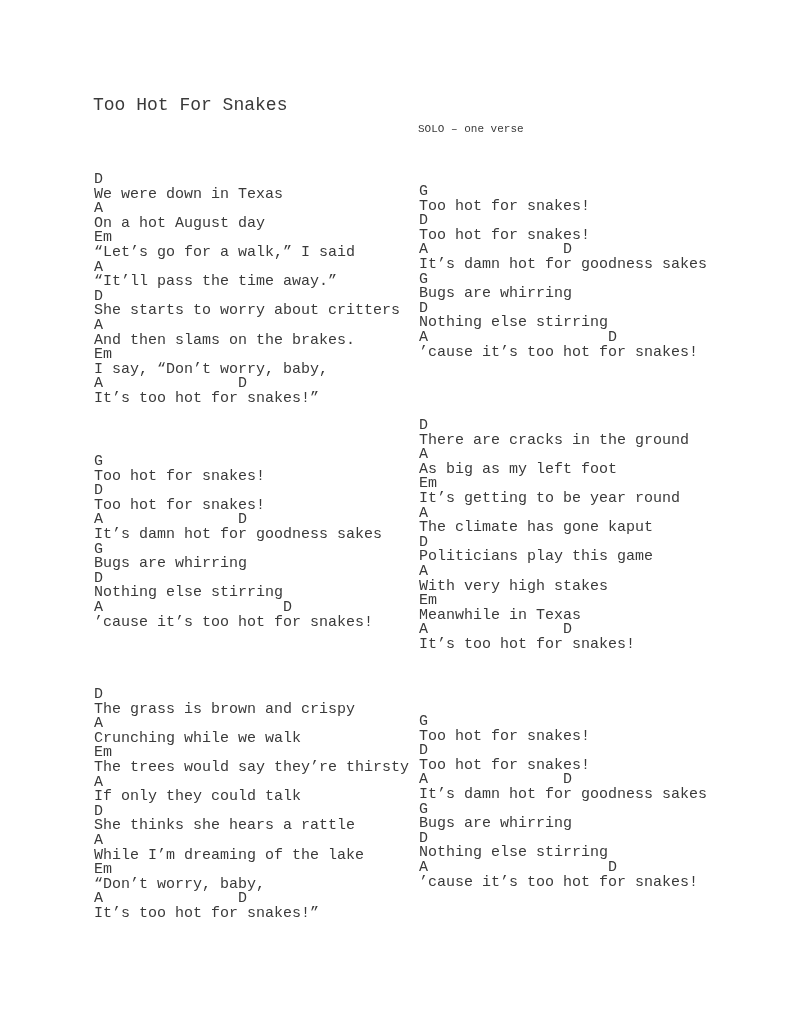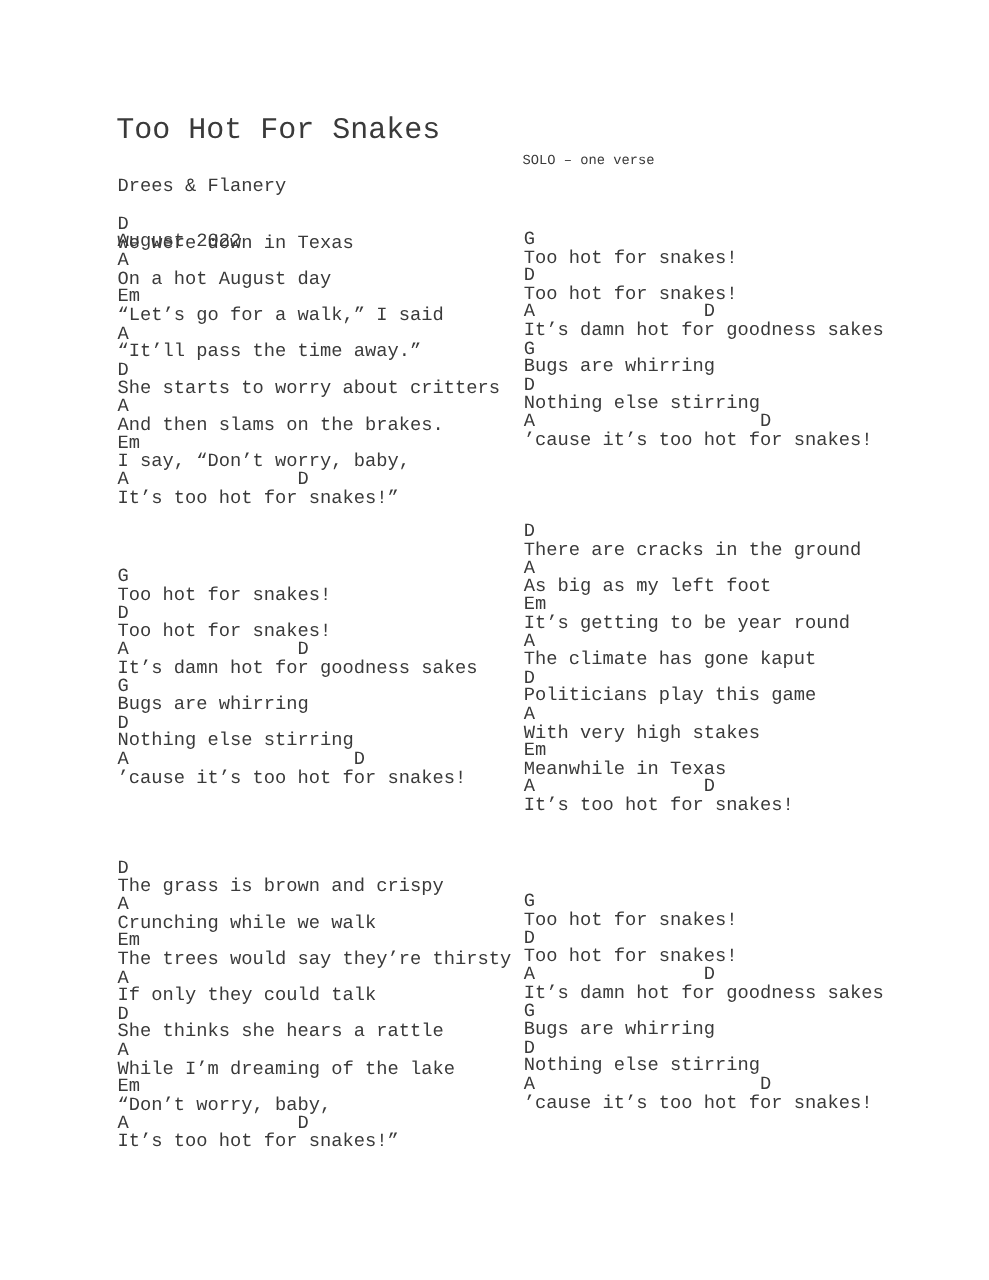--- a/index.html
+++ b/index.html
@@ -7,21 +7,21 @@
     position:relative;
     width:791px;height:1024px;
     background:#ffffff;
     overflow:hidden;
     font-family:"Liberation Mono",monospace;
     color:#3a3a3a;
   }
   .song-title{
     position:absolute;left:93px;top:96px;
     margin:0;font-weight:normal;
-    font-size:24px;line-height:18px;
+    font-size:18px;line-height:18px;
     white-space:pre;
   }
   .meta-block{
     position:absolute;left:94px;top:114px;
     font-size:15px;line-height:14.6px;
     white-space:pre;
   }
   .solo-note{
     position:absolute;left:418px;top:122px;
     font-size:11px;line-height:14.6px;
@@ -40,24 +40,20 @@
   #blk-verse2        {left:419px;top:419px;}
   #blk-chorus-right2 {left:419px;top:715px;}
 </style>
 </head>
 <body>
 
 <div class="page">
 
   <h1 class="song-title">Too Hot For Snakes</h1>
 
-  <div class="meta-block">
-    <div>Drees &amp; Flanery</div>
-    <div>August 2022</div>
-  </div>
 
   <div class="solo-note">SOLO – one verse</div>
 
   <pre class="block" id="blk-verse1">D
 We were down in Texas
 A
 On a hot August day
 Em
 “Let’s go for a walk,” I said
 A

